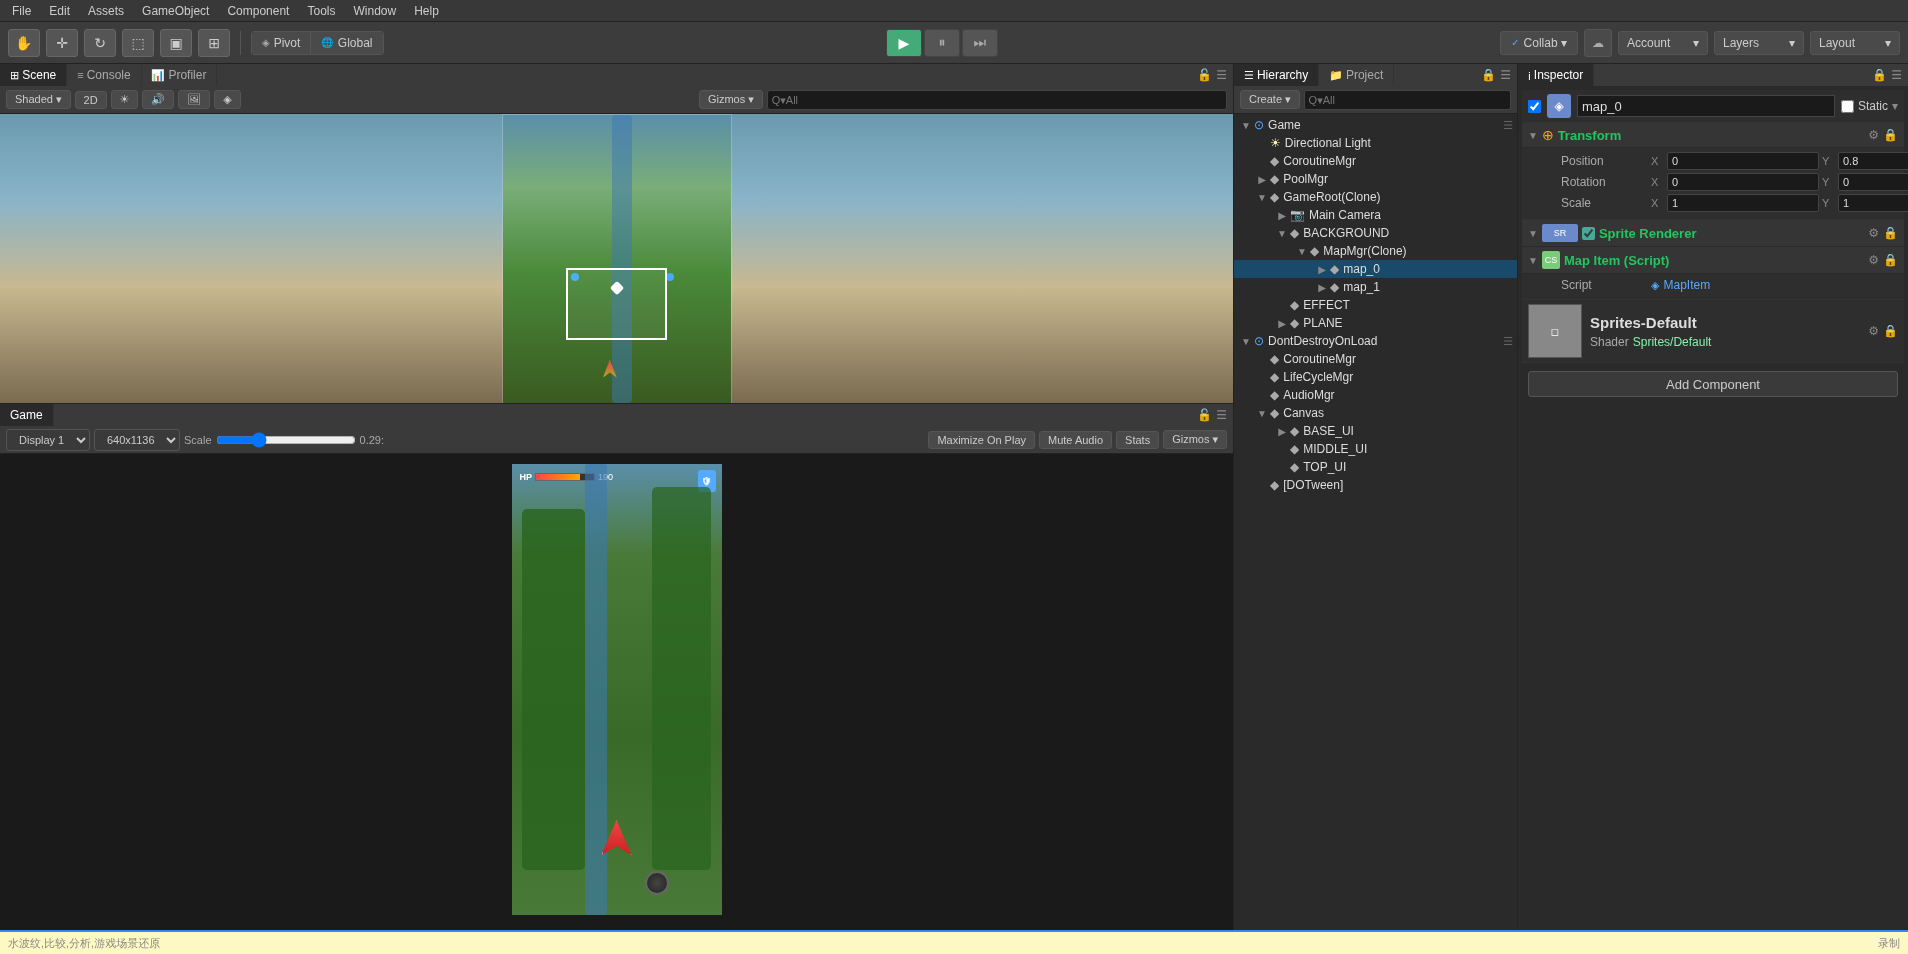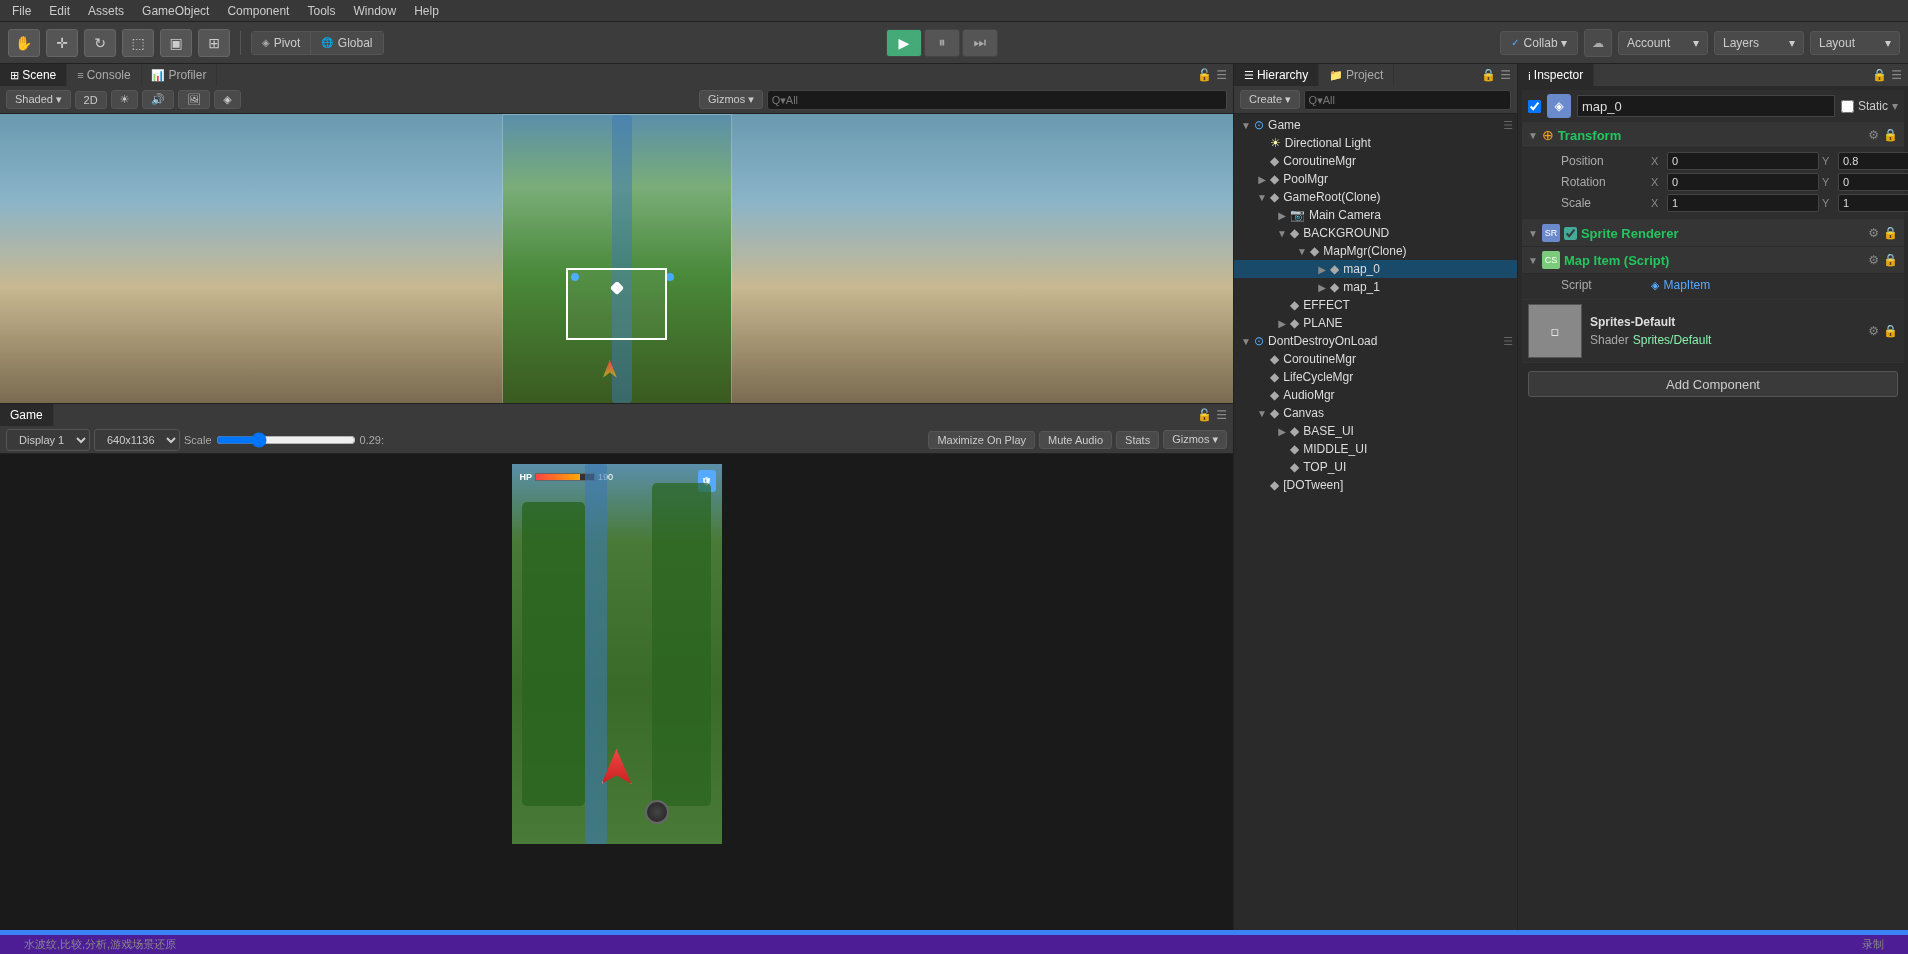--- a/index.html
+++ b/index.html
@@ -72,31 +72,31 @@
     .prop-row { display: flex; align-items: center; margin-bottom: 3px; }
     .prop-label { width: 90px; color: #aaa; font-size: 12px; flex-shrink: 0; margin-left: 33px; }
     .prop-fields { display: flex; gap: 3px; flex: 1; }
     .prop-field { display: flex; align-items: center; gap: 2px; }
     .prop-axis { color: #888; font-size: 11px; width: 14px; }
     .prop-input { height: 18px; background: #1a1a1a; border: 1px solid #444; color: #ddd; padding: 0 4px; font-size: 11px; flex: 1; min-width: 0; border-radius: 2px; }
 
     .add-component-btn { width: calc(100% - 12px); margin: 8px 6px; height: 26px; background: #3a3a3a; border: 1px solid #555; border-radius: 3px; color: #ccc; cursor: pointer; font-size: 13px; }
 
     
-    #status-bar { height: 24px; background: #4c1d95; border-top: 5px solid #3b82f6; display: flex; align-items: center; padding: 0 24px; justify-content: space-between; font-size: 11px; color: #888; position: fixed; bottom: 0; left: 0; right: 0; }
+    #status-bar { height: 24px; background: #fef9c3; border-top: 2px solid #3b82f6; display: flex; align-items: center; padding: 0 8px; justify-content: space-between; font-size: 11px; color: #888; position: fixed; bottom: 0; left: 0; right: 0; }
 
     
     .scene-bg { width: 100%; height: 100%; background: linear-gradient(180deg, #6a9ab0 0%, #8ab4c8 30%, #c8b890 60%, #7a6a50 100%); position: relative; }
     .blue-dots { position: absolute; width: 8px; height: 8px; background: #4af; border-radius: 50%; }
     .white-diamond { position: absolute; width: 10px; height: 10px; background: white; border-radius: 2px; transform: rotate(45deg); }
     .selection-box { position: absolute; border: 2px solid white; background: rgba(255,255,255,0.05); }
 
     
     .game-bg { width: 100%; height: 100%; background: #1a1a1a; display: flex; align-items: flex-start; justify-content: center; padding-top: 10px; }
-    .game-screen { width: 210px; height: 380px; background: linear-gradient(180deg, #5a8faa 0%, #4a7a38 20%, #3a6a28 60%, #4a7a38 100%); position: relative; overflow: hidden; padding-left: 48px; }
+    .game-screen { width: 210px; height: 451px; background: linear-gradient(180deg, #5a8faa 0%, #4a7a38 20%, #3a6a28 60%, #4a7a38 100%); position: relative; overflow: hidden; padding-left: 48px; }
 
     
     .panel-tab-bar { height: 22px; background: #3a3a3a; display: flex; align-items: center; }
     .panel-tab { padding: 2px 10px; color: #aaa; cursor: pointer; font-size: 12px; border-right: 1px solid #333; height: 22px; display: flex; align-items: center; }
     .panel-tab.active { background: #2a2a2a; color: white; }
 
     
     ::-webkit-scrollbar { width: 8px; height: 8px; }
     ::-webkit-scrollbar-track { background: #2a2a2a; }
     ::-webkit-scrollbar-thumb { background: #555; border-radius: 4px; }
@@ -549,21 +549,21 @@
 
             </div>
           </div>
         </div>
       </div>
 
       
       <div>
         <div class="component-header">
           <span class="component-expand">▼</span>
-          <div style="width:18px;height:18px;background:#6a8acc;border-radius:2px;margin-right:4px;display:flex;align-items:center;justify-content:center;">
+          <div style="width:36px;height:18px;background:#6a8acc;border-radius:2px;margin-right:4px;display:flex;align-items:center;justify-content:center;">
             <span style="color:white;font-size:9px;">SR</span>
           </div>
           <input type="checkbox" checked="" style="margin-right: 4px; accent-color: rgb(68, 170, 153);">
           <span class="component-title">Sprite Renderer</span>
           <div style="margin-left:auto;display:flex;gap:4px;">
             <span style="color:#888;cursor:pointer;font-size:12px;">⚙</span>
             <span style="color:#888;font-size:12px;">🔒</span>
           </div>
         </div>
       </div>
@@ -592,21 +592,21 @@
         </div>
       </div>
 
       
       <div>
         <div style="display:flex;align-items:center;padding:4px 6px;background:#2e2e2e;border-bottom:1px solid #333;">
           <div style="width:54px;height:54px;background:#888;border:1px solid #555;margin-right:8px;display:flex;align-items:center;justify-content:center;">
             <span style="color:#fff;font-size:10px;">◻</span>
           </div>
           <div style="flex:1;">
-            <div style="color:#ddd;font-size:12px;font-weight:bold;margin-bottom:4px;">Sprites-Default</div>
+            <div style="color:#ddd;font-size:15px;font-weight:bold;margin-bottom:4px;">Sprites-Default</div>
             <div style="display:flex;align-items:center;gap:4px;">
               <span style="color:#aaa;font-size:12px;">Shader</span>
               <span style="color:#86efac;font-size:12px;">Sprites/Default</span>
             </div>
           </div>
           <div style="display:flex;gap:4px;">
             <span style="color:#888;cursor:pointer;font-size:12px;">⚙</span>
             <span style="color:#888;font-size:12px;">🔒</span>
           </div>
         </div>

